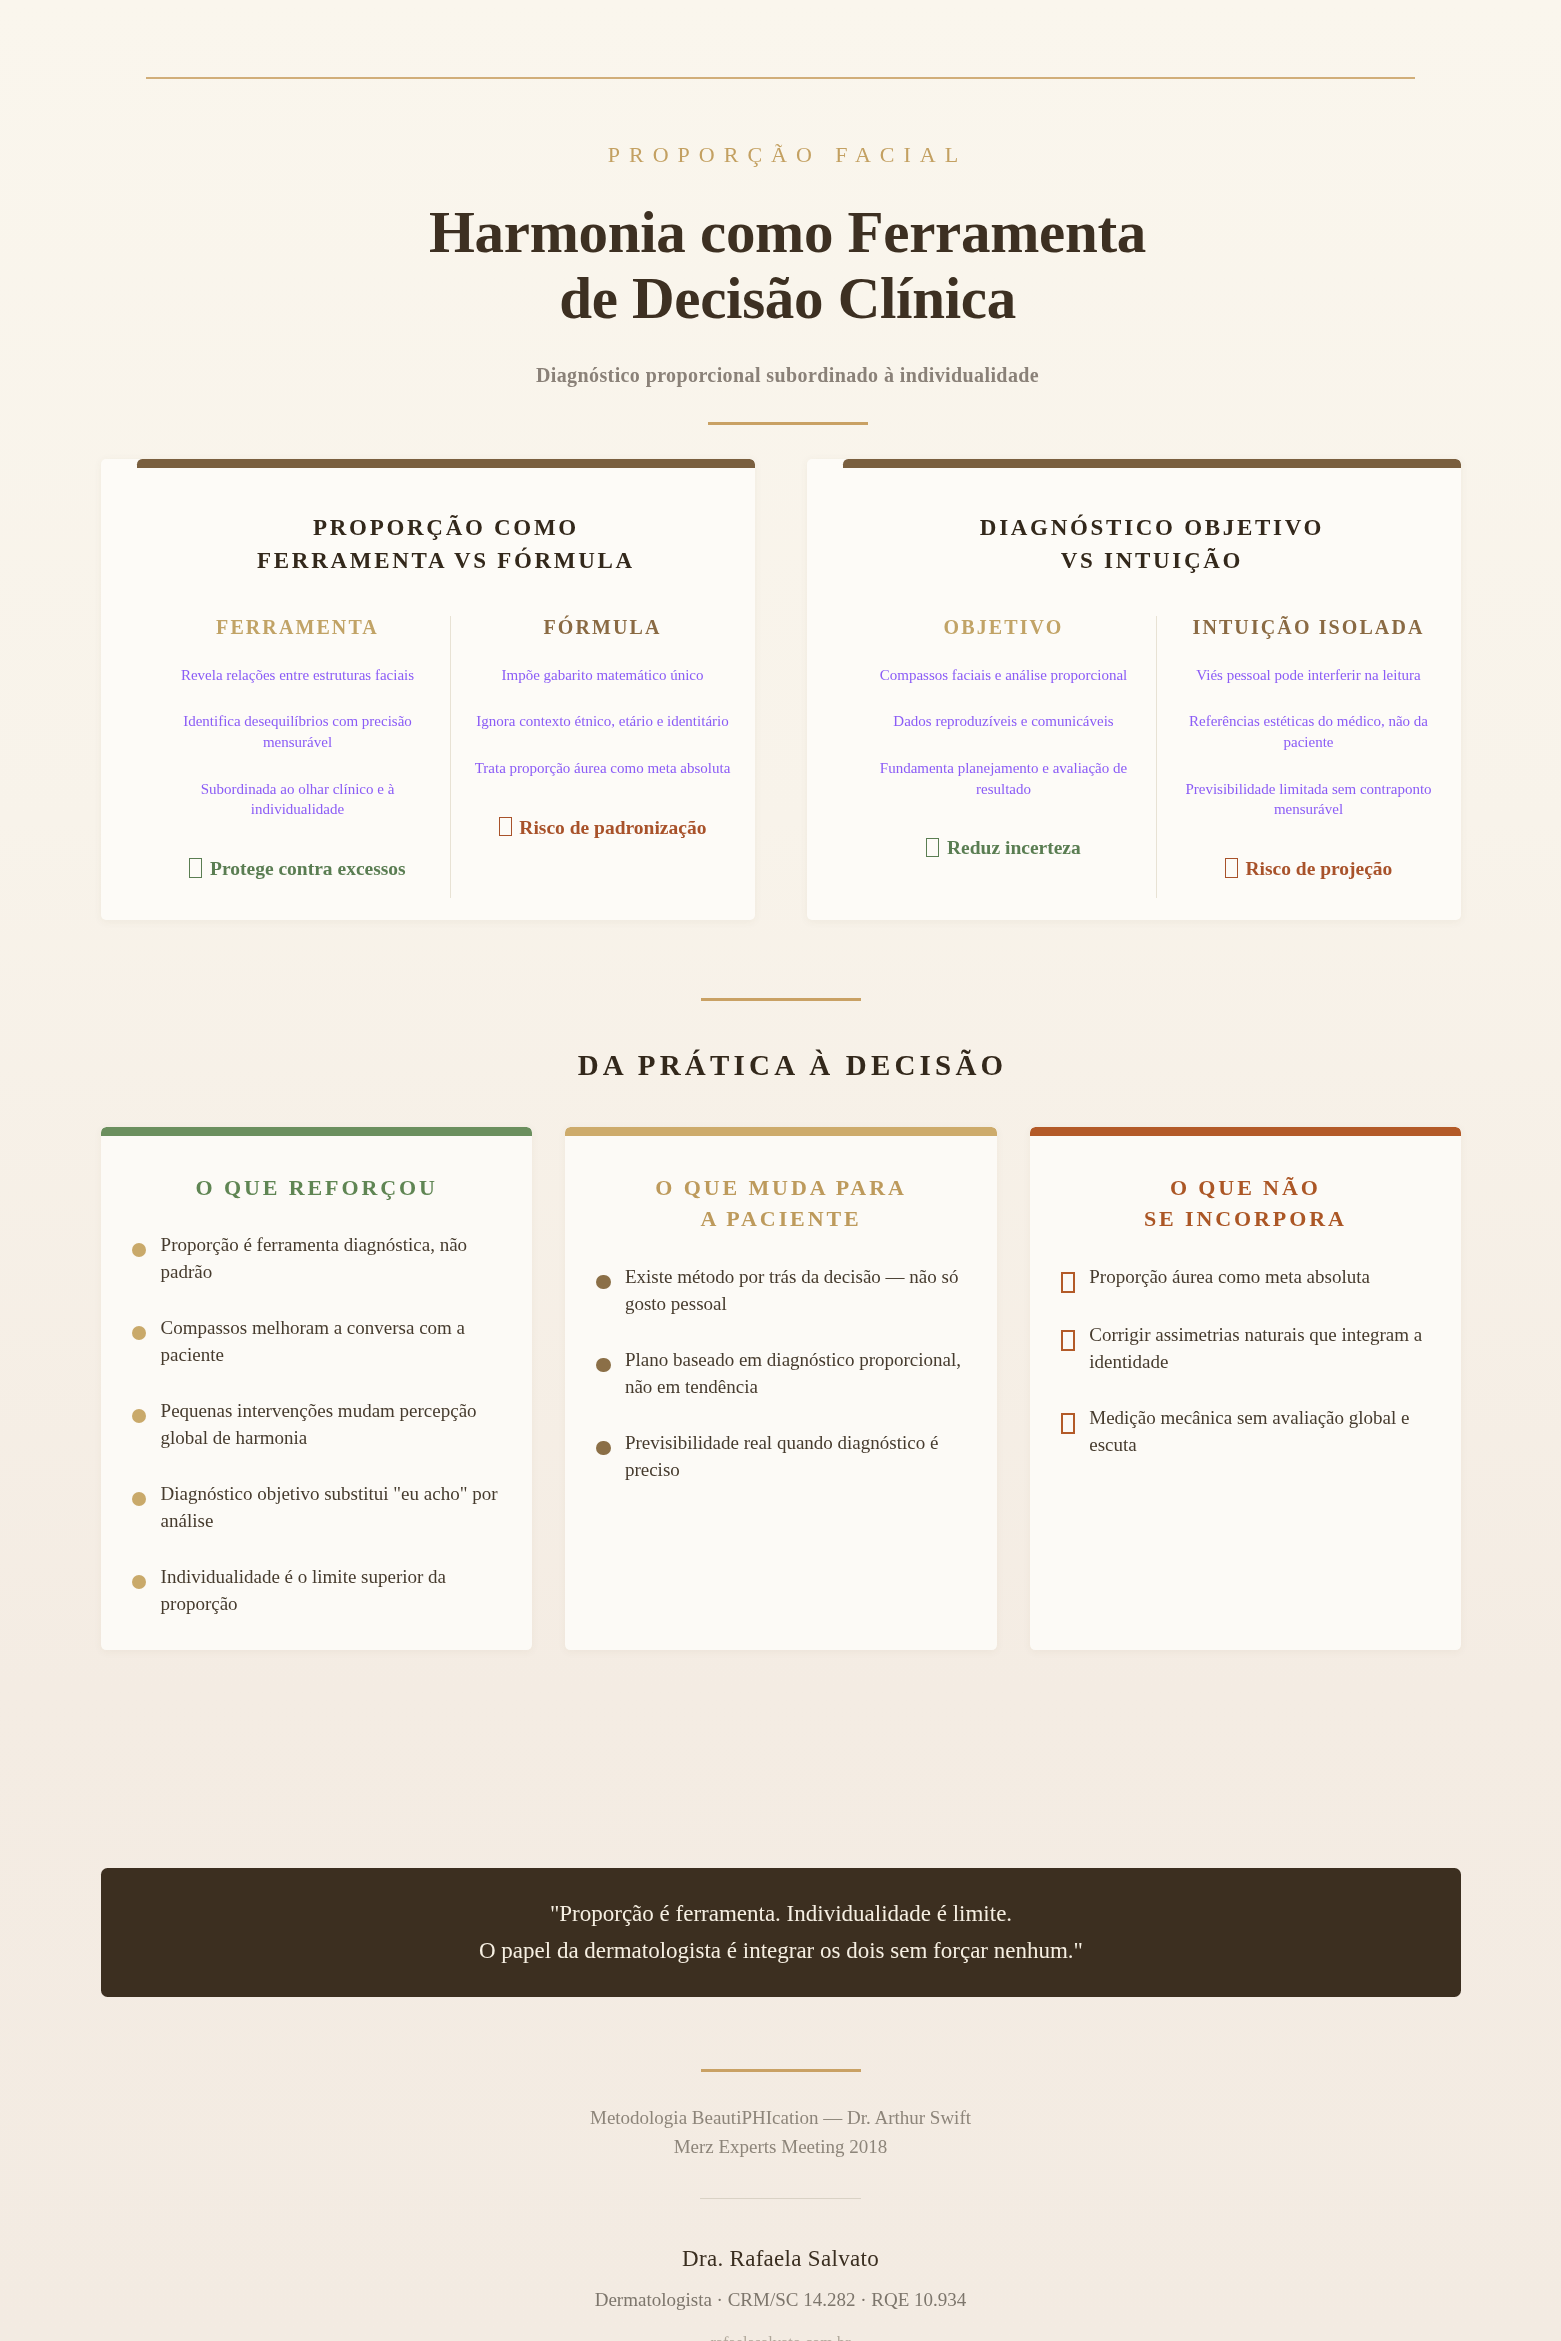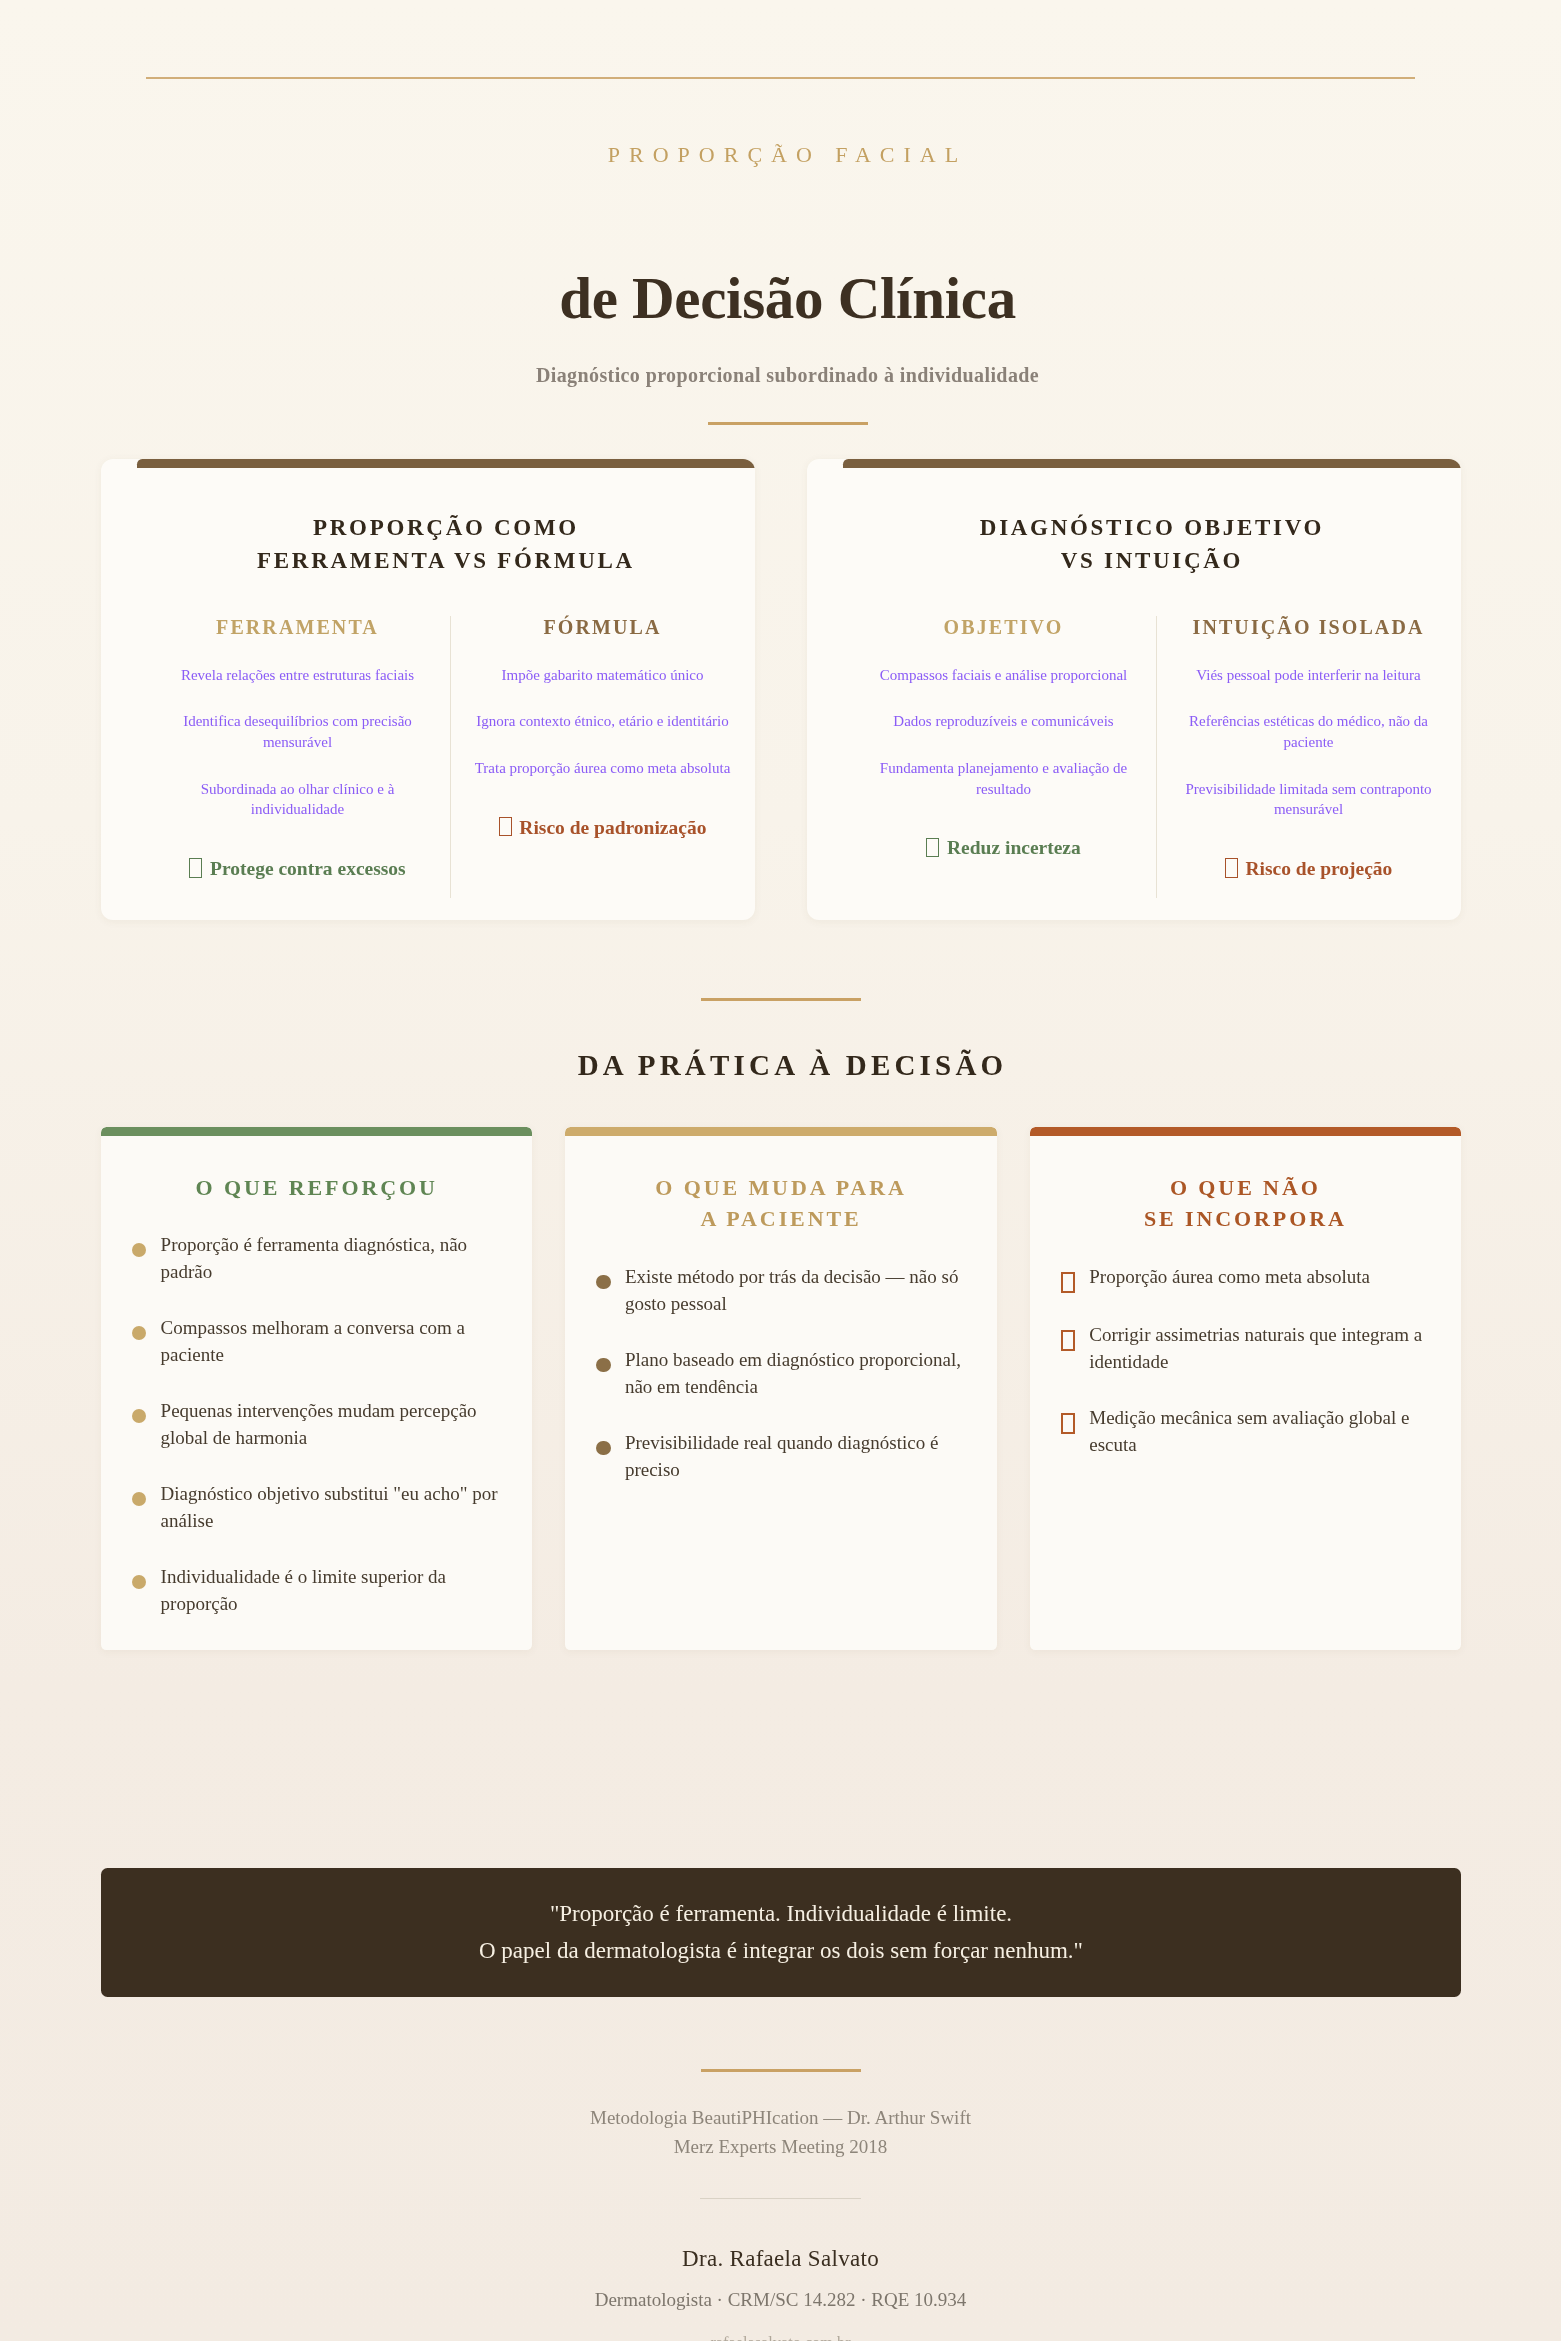--- a/index.html
+++ b/index.html
@@ -75,21 +75,21 @@
     position: absolute;
     top: 459px;
     left: 101px;
     width: 1360px;
     display: flex;
     gap: 52px;
   }
   .cmp-card {
     flex: 1;
     background: #fdfbf7;
-    border-radius: 12px;
+    border-radius: 5px;
     box-shadow: 0 1.3px 9px rgba(90,70,45,.055);
     overflow: hidden;
     padding-bottom: 40px;
     padding-left: 36px;
   }
   .cmp-bar {
     height: 9px;
     background: #7a5f3f;
     border-radius: 5.2px 5.2px 0 0;
   }
@@ -315,21 +315,21 @@
 </head>
 <body>
 
 <div class="page">
 
   <div class="top-rule"></div>
 
   <div class="header">
     <div class="eyebrow">PROPORÇÃO FACIAL</div>
     <h1 class="title">
-      <br>
+      <span>Harmonia como Ferramenta</span><br>
       <span>de Decisão Clínica</span>
     </h1>
     <div class="subtitle">Diagnóstico proporcional subordinado à individualidade</div>
     <div class="hdr-divider"></div>
   </div>
 
   <div class="compare-row">
 
     <div class="cmp-card">
       <div class="cmp-bar"></div>

